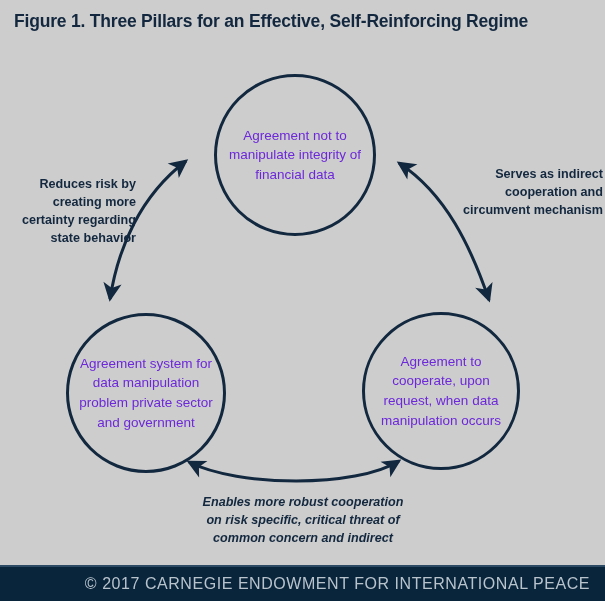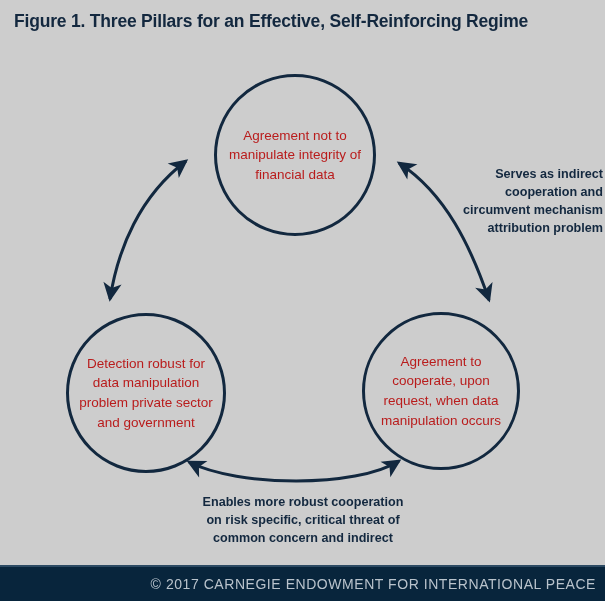--- a/index.html
+++ b/index.html
@@ -51,21 +51,21 @@
     border-radius: 50%;
     box-sizing: border-box;
     display: flex;
     align-items: center;
     justify-content: center;
     text-align: center;
   }
   .node-text {
     font-size: 13.5px;
     line-height: 1.45;
-    color: #b91c1c;
+    color: #6d28d9;
     padding: 0 4px;
   }
   #node-top {
     left: 214px; top: 74px;
     width: 162px; height: 162px;
   }
   #node-bottom-left {
     left: 66px; top: 313px;
     width: 160px; height: 160px;
   }
@@ -91,39 +91,40 @@
     left: 455px;
     top: 166px;
     width: 148px;
     text-align: right;
   }
   #caption-bottom {
     left: 145px;
     top: 494px;
     width: 316px;
     text-align: center;
+    font-style: italic;
   }
   .caption .ln { display: block; }
   
   .footer {
     position: absolute;
     left: 0;
     bottom: 0;
     width: 605px;
     height: 34px;
     background: #08253c;
     display: flex;
     align-items: center;
     justify-content: flex-end;
   }
   .footer-text {
-    font-size: 14px;
+    font-size: 16px;
     color: #b9c3cc;
     letter-spacing: 0.55px;
-    margin-right: 9px;
+    margin-right: 15px;
     white-space: nowrap;
   }
   .footer-rule {
     position: absolute;
     left: 0;
     bottom: 34px;
     width: 605px;
     height: 2px;
     background: #2c4a63;
   }
@@ -154,43 +155,48 @@
   <div class="node" id="node-top">
     <div class="node-text">
       <span class="ln">Agreement not to</span>
       <span class="ln">manipulate integrity</span>
       <span class="ln">of financial data</span>
     </div>
   </div>
 
   <div class="node" id="node-bottom-left">
     <div class="node-text">
-      <span class="ln">Detection robust</span>
+      <span class="ln">Agreement system</span>
       <span class="ln">for data manipulation</span>
       <span class="ln">problem private</span>
       <span class="ln">sector and</span>
       <span class="ln">government</span>
     </div>
   </div>
 
   <div class="node" id="node-bottom-right">
     <div class="node-text">
       <span class="ln">Agreement to</span>
       <span class="ln">cooperate, upon</span>
       <span class="ln">request, when data</span>
       <span class="ln">manipulation occurs</span>
     </div>
   </div>
 
+  <div class="caption" id="caption-left">
+    <span class="ln">Reduces risk by</span>
+    <span class="ln">creating more</span>
+    <span class="ln">certainty regarding</span>
+    <span class="ln">state behavior</span>
+  </div>
 
   <div class="caption" id="caption-right">
     <span class="ln">Serves as indirect</span>
     <span class="ln">cooperation and</span>
     <span class="ln">circumvent mechanism</span>
-    <span class="ln">attribution problem</span>
   </div>
 
   <div class="caption" id="caption-bottom">
     <span class="ln">Enables more robust cooperation</span>
     <span class="ln">on risk specific, critical threat of</span>
     <span class="ln">common concern and indirect</span>
   </div>
 
   <div class="footer-rule"></div>
   <div class="footer">

